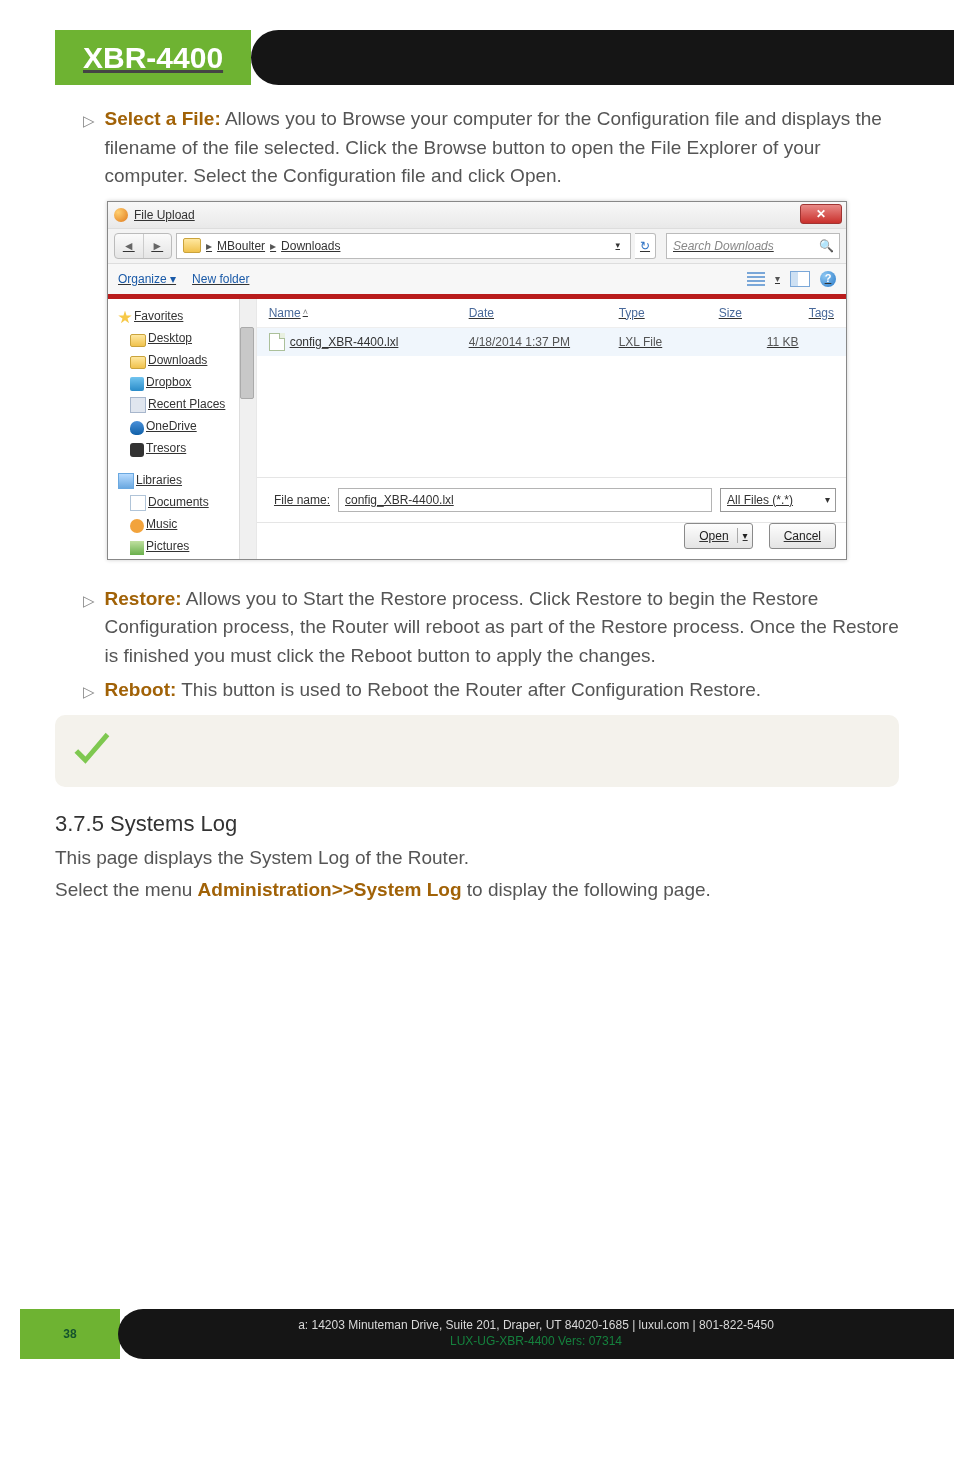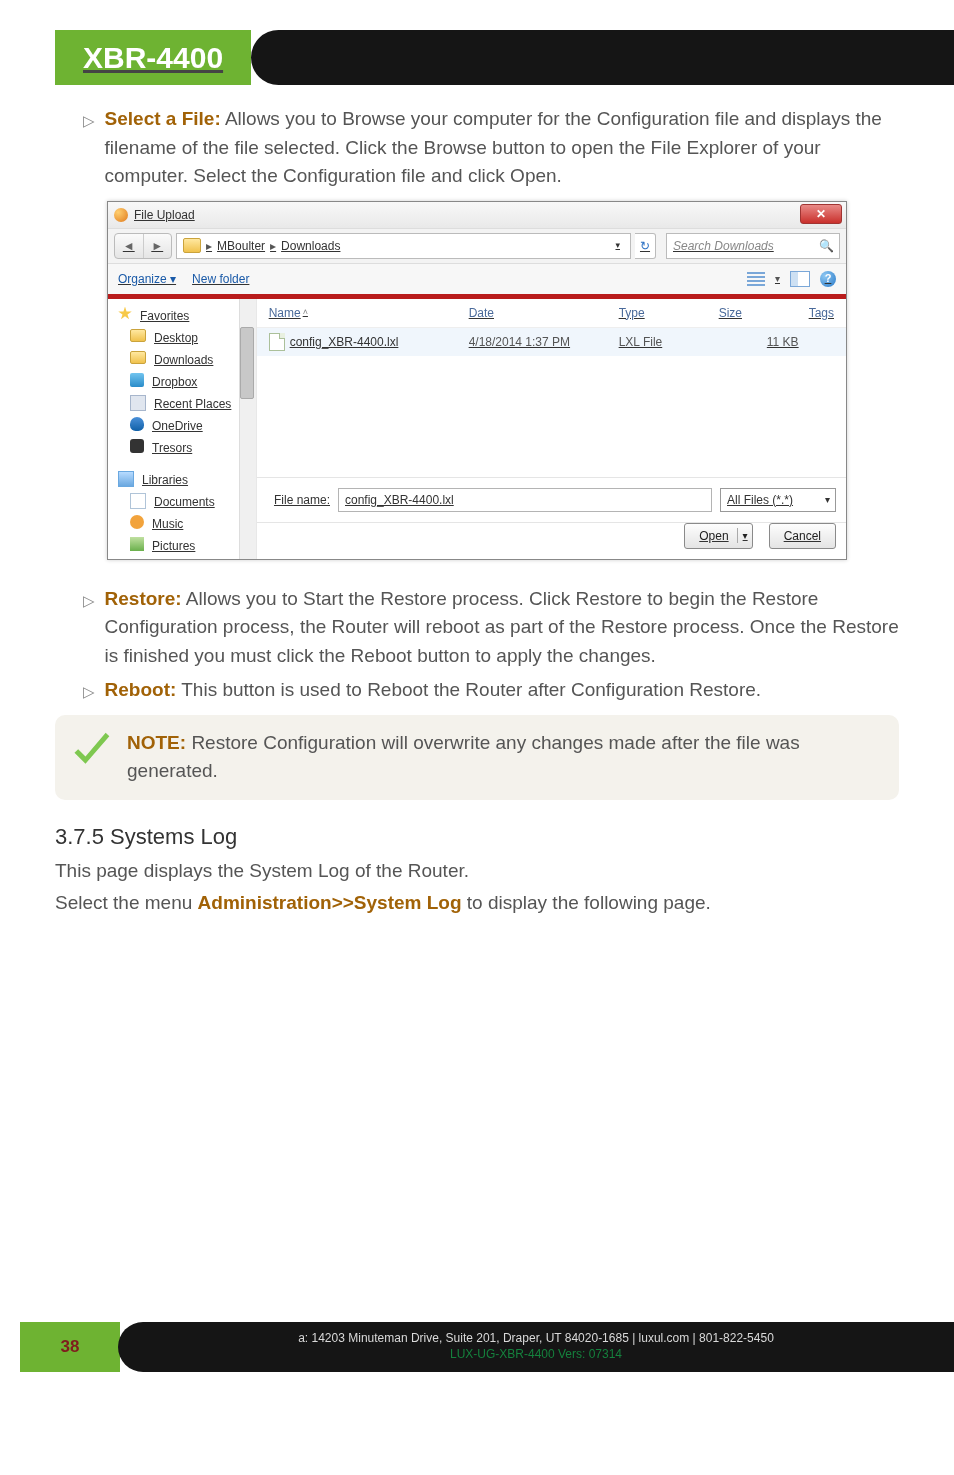--- a/index.html
+++ b/index.html
@@ -162,21 +162,21 @@
   .tree{
     width:150px;border-right:1px solid #e8e8e8;padding:6px 0;
     font-size:12px;color:#333;overflow:hidden;position:relative;
   }
   .tree .scroll{
     position:absolute;right:0;top:0;bottom:0;width:16px;
     background:#f0f0f0;border-left:1px solid #ddd;
   }
   .tree .thumb{position:absolute;right:2px;top:28px;width:12px;height:70px;background:#c8c8c8;border:1px solid #aaa;border-radius:2px;}
   .tree ul{list-style:none;margin:0;padding:0 0 0 10px;}
-  .tree li{padding:2px 0;display:flex;align-items:flex-start;gap:8px;white-space:nowrap;}
+  .tree li{padding:2px 0;display:flex;align-items:flex-end;gap:2px;white-space:nowrap;}
   .ico{width:14px;height:14px;display:inline-block;flex:none;}
   .ico.star{background:conic-gradient(#f7c948 0 100%);clip-path:polygon(50% 0,61% 35%,98% 35%,68% 57%,79% 91%,50% 70%,21% 91%,32% 57%,2% 35%,39% 35%);}
   .ico.folder{background:linear-gradient(#ffe8a0,#f0c24d);border:1px solid #caa33c;border-radius:2px;height:11px;}
   .ico.db{background:linear-gradient(#71c4ef,#2a8cc9);border-radius:2px;}
   .ico.rp{background:#e0e6ef;border:1px solid #a7b6cc;}
   .ico.od{background:linear-gradient(#4a90d9,#1060a8);border-radius:50% 50% 40% 40%;}
   .ico.tr{background:#333;border-radius:3px;}
   .ico.lib{background:linear-gradient(#b7dbff,#6aa8e0);border:1px solid #6aa8e0;}
   .ico.doc{background:#fff;border:1px solid #b0c4d8;}
   .ico.mus{background:conic-gradient(#f2a33c 0 100%);border-radius:50%;}
@@ -228,21 +228,21 @@
   .subhead{font-size:22px;color:#333;margin-top:16px;}
   .body-line{color:#555;margin:4px 0;}
 
   .footer{
     margin-top:380px;
     display:flex;
     align-items:stretch;
     height:50px;
   }
   .footer-pn{
-    width:100px;background:#6eb332;color:#7f1d1d;display:flex;align-items:center;justify-content:center;font-size:17px;font-weight:700;
+    width:100px;background:#6eb332;color:#14532d;display:flex;align-items:center;justify-content:center;font-size:12px;font-weight:700;
     margin-left:20px;
   }
   .footer-dark{
     flex:1;background:#151515;color:#d9d9d9;font-size:12px;
     display:flex;flex-direction:column;align-items:center;justify-content:center;
     padding:6px 24px; line-height:1.3;
     border-top-left-radius: 26px;
     border-bottom-left-radius: 26px;
     margin-left:-2px;
   }
@@ -420,23 +420,20 @@
       <b>Reboot:</b><span> This button is used to Reboot the Router after Configuration Restore.</span>
     </div>
   </div>
 
   <div class="note-box">
     <div class="check-ico">
       <svg viewBox="0 0 48 48">
           <path fill="#7ec850" d="M6 26 L18 38 L44 8 L40 4 L18 30 L10 22 Z"></path>
         </svg>
     </div>
-    <div class="note-text">
-      <b>NOTE:</b><span> Restore Configuration will overwrite any changes made after the file was generated.</span>
-    </div>
   </div>
 
   <div class="subhead">3.7.5 Systems Log</div>
   <div class="body-line">This page displays the System Log of the Router.</div>
   <div class="body-line">
     <span>Select the menu </span><b>Administration&gt;&gt;System Log</b><span> to display the following page.</span>
   </div>
 
 </div>
 

